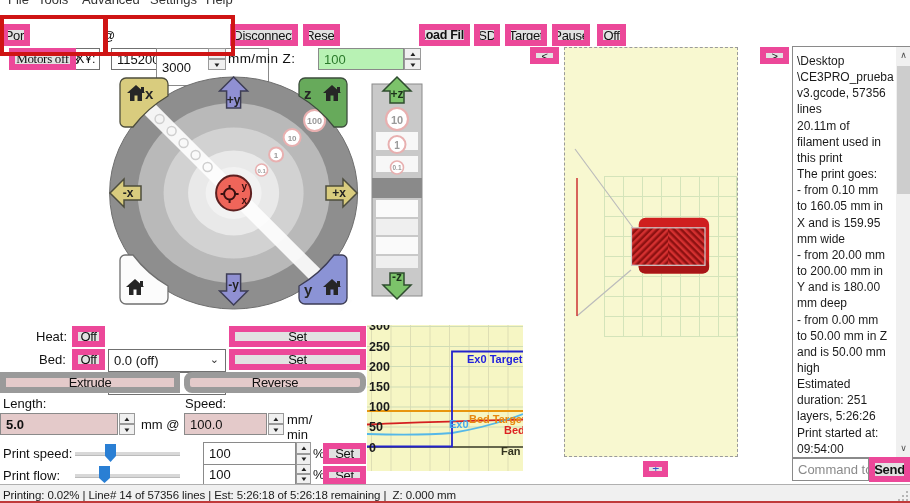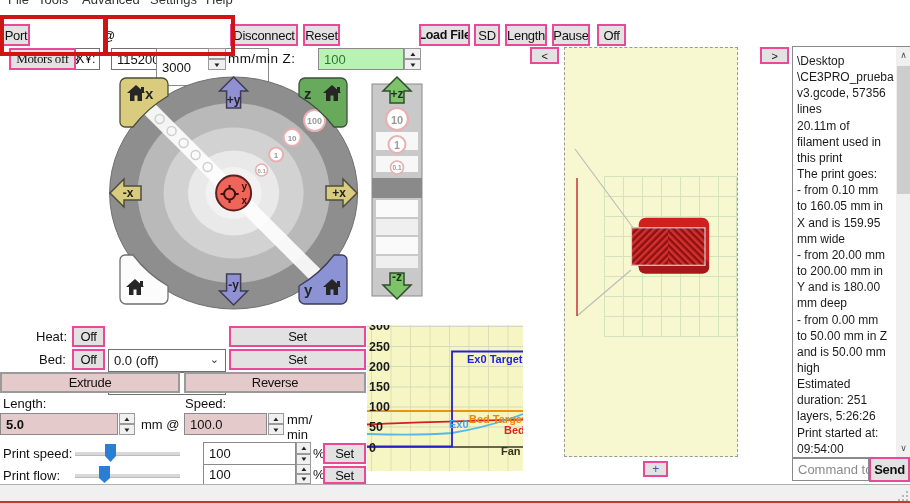--- a/index.html
+++ b/index.html
@@ -1,19 +1,19 @@
 <!DOCTYPE html>
 <html><head>
 <meta charset="utf-8">
 <style>
   html,body{margin:0;padding:0;}
   body{width:910px;height:503px;position:relative;overflow:hidden;background:#fff;
        font-family:"Liberation Sans", sans-serif;}
   .abs{position:absolute;}
-  .btn{position:absolute;background:#e2e2e2;border:2px solid #ec4899;
+  .btn{position:absolute;background:#e2e2e2;border:6px solid #ec4899;
        font-size:13px;color:#111;text-align:center;box-sizing:border-box;white-space:nowrap;
        display:flex;align-items:center;justify-content:center;letter-spacing:-0.3px;overflow:hidden;}
   .combo{position:absolute;background:#fff;border:1px solid #707070;
        font-size:13px;color:#111;box-sizing:border-box;display:flex;align-items:center;
        padding-left:5px;margin-top:24px;}
   .combo .arr{position:absolute;right:6px;top:50%;transform:translateY(-65%);
        font-size:11px;color:#333;}
   .lbl{position:absolute;font-size:13px;color:#111;white-space:nowrap;}
   .spin{position:absolute;box-sizing:border-box;}
   .spin div{position:absolute;left:0;right:0;height:50%;background:#f0f0f0;
@@ -37,21 +37,21 @@
 </div>
 
 <div class="btn" style="left:2px;top:24px;width:28px;height:22px;">Port</div>
 <div class="combo" style="left:36px;top:24px;width:64px;height:22px;">COM3<span class="arr">⌄</span></div>
 <div class="lbl" style="left:102px;top:28px;">@</div>
 <div class="combo" style="left:111px;top:24px;width:115px;height:22px;">115200<span class="arr">⌄</span></div>
 <div class="btn" style="left:230px;top:24px;width:68px;height:22px;">Disconnect</div>
 <div class="btn" style="left:303px;top:24px;width:37px;height:22px;text-align:center;">Reset</div>
 <div class="btn" style="left:419px;top:24px;width:51px;height:22px;font-size:12.5px;font-weight:bold;">Load File</div>
 <div class="btn" style="left:474px;top:24px;width:26px;height:22px;">SD</div>
-<div class="btn" style="left:505px;top:24px;width:42px;height:22px;">Length</div>
+<div class="btn" style="left:505px;top:24px;width:42px;height:22px;">Target</div>
 <div class="btn" style="left:552px;top:24px;width:38px;height:22px;">Pause</div>
 <div class="btn" style="left:597px;top:24px;width:29px;height:22px;">Off</div>
 
 <div class="btn" style="left:9px;top:48px;width:67px;height:22px;font-family:Liberation Serif, serif;">Motors off</div>
 <div class="lbl" style="left:76px;top:52px;font-size:12.5px;">XY:</div>
 <div class="field" style="left:112px;top:48px;width:113px;height:38px;margin-left:44px;">3000</div>
 <div class="spin" style="left:208px;top:48px;width:18px;height:22px;">
     <div>
       <span>▲</span>
     </div>
@@ -178,21 +178,21 @@
 <div class="btn" style="left:72px;top:326px;width:33px;height:21px;">Off</div>
 <div class="combo" style="left:108px;top:325px;width:118px;height:23px;">0.0 (off)<span class="arr">⌄</span></div>
 <div class="btn" style="left:229px;top:326px;width:137px;height:21px;">Set</div>
 
 <div class="lbl" style="left:39px;top:352px;">Bed:</div>
 <div class="btn" style="left:72px;top:349px;width:33px;height:21px;">Off</div>
 <div class="combo" style="left:108px;top:348px;width:118px;height:23px;">0.0 (off)<span class="arr">⌄</span></div>
 <div class="btn" style="left:229px;top:349px;width:137px;height:21px;">Set</div>
 
 <div class="btn" style="left:0px;top:372px;width:180px;height:21px;background:#e4caca;border-color:#9a9a9a;">Extrude</div>
-<div class="btn" style="left:184px;top:372px;width:182px;height:21px;background:#e4caca;border-color:#9a9a9a;">Reverse</div>
+<div class="btn" style="left:184px;top:372px;width:182px;height:21px;background:#e4caca;border-color:#9a9a9a;border-radius:8px;">Reverse</div>
 
 <div class="lbl" style="left:3px;top:396px;">Length:</div>
 <div class="lbl" style="left:185px;top:396px;">Speed:</div>
 
 <div class="field" style="left:0px;top:413px;width:118px;height:22px;background:#e4caca;font-weight:bold;">5.0</div>
 <div class="spin" style="left:119px;top:413px;width:16px;height:22px;">
     <div>
       <span>▲</span>
     </div>
     <div class="dn">
@@ -345,20 +345,21 @@
   <div class="abs" style="left:103px;top:0;width:15px;height:410px;background:#f0f0f0;">
     <div class="abs" style="left:0;top:0;width:15px;height:17px;color:#505050;font-size:9px;text-align:center;line-height:17px;">∧</div>
     <div class="abs" style="left:1px;top:19px;width:13px;height:128px;background:#cdcdcd;"></div>
     <div class="abs" style="left:0;bottom:0;width:15px;height:17px;color:#505050;font-size:9px;text-align:center;line-height:17px;">∨</div>
   </div>
 </div>
 <div class="field" style="left:792px;top:458px;width:77px;height:23px;color:#8a8a8a;white-space:nowrap;overflow:hidden;">Command to</div>
 <div class="btn" style="left:869px;top:457px;width:41px;height:25px;font-weight:bold;">Send</div>
 
 <div class="abs" style="left:0;top:484px;width:910px;height:19px;background:#f0f0f0;border-top:1px solid #b0b0b0;box-sizing:border-box;">
+  <div class="abs" style="left:3px;top:3.5px;font-size:11.5px;letter-spacing:-0.1px;color:#1a1a1a;">Printing: 0.02% | Line# 14 of 57356 lines | Est: 5:26:18 of 5:26:18 remaining |&nbsp; Z: 0.000 mm</div>
   <svg class="abs" style="right:1px;bottom:1px;" width="12" height="12">
       <g fill="#b5b5b5">
         <rect x="9" y="1" width="2" height="2"></rect>
         <rect x="9" y="5" width="2" height="2"></rect>
         <rect x="9" y="9" width="2" height="2"></rect>
         <rect x="5" y="5" width="2" height="2"></rect>
         <rect x="5" y="9" width="2" height="2"></rect>
         <rect x="1" y="9" width="2" height="2"></rect>
       </g>
     </svg>

